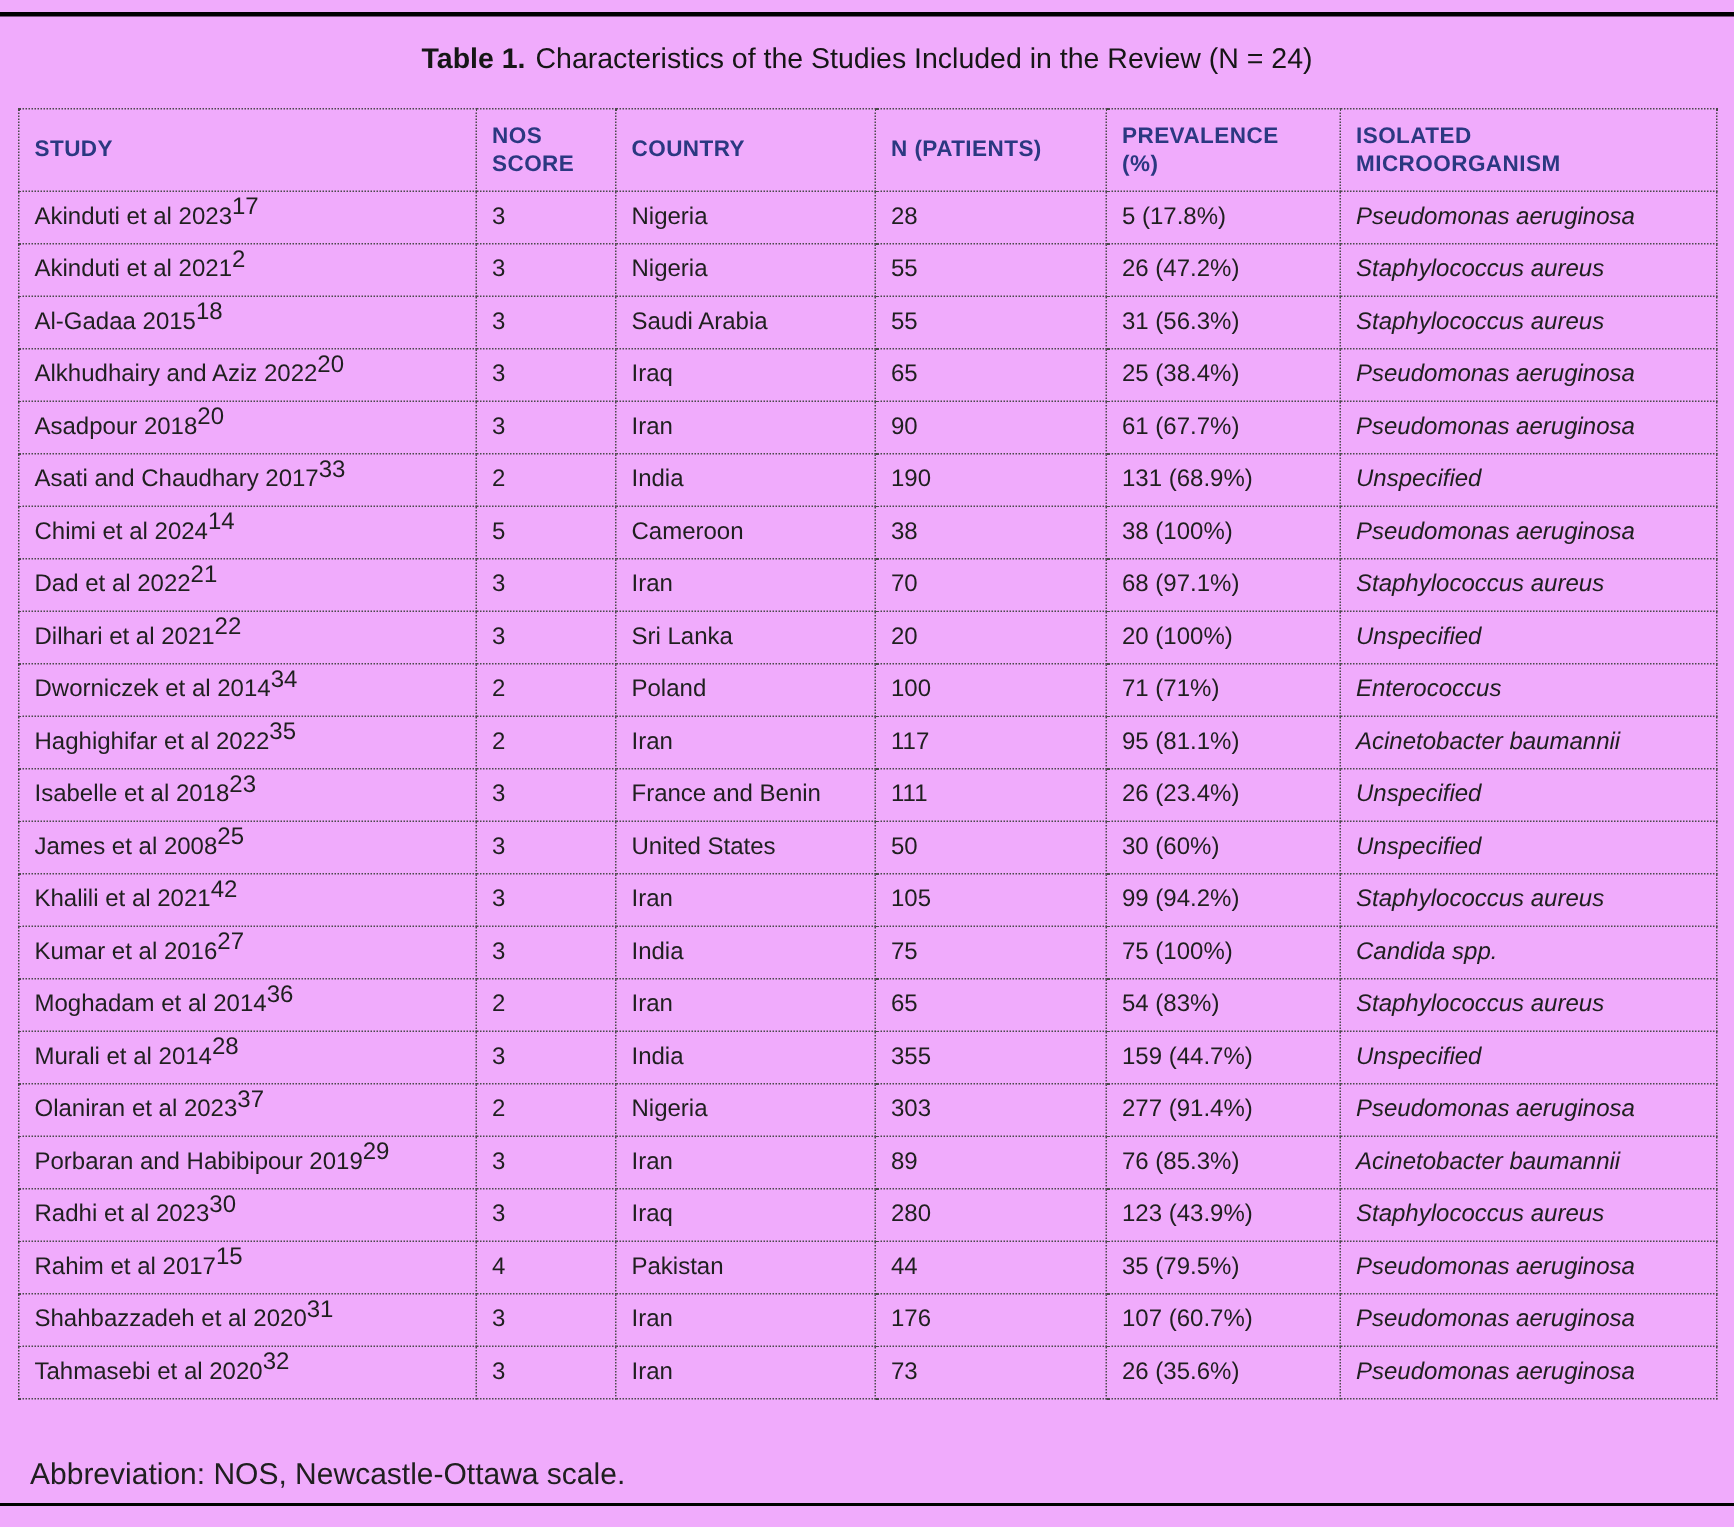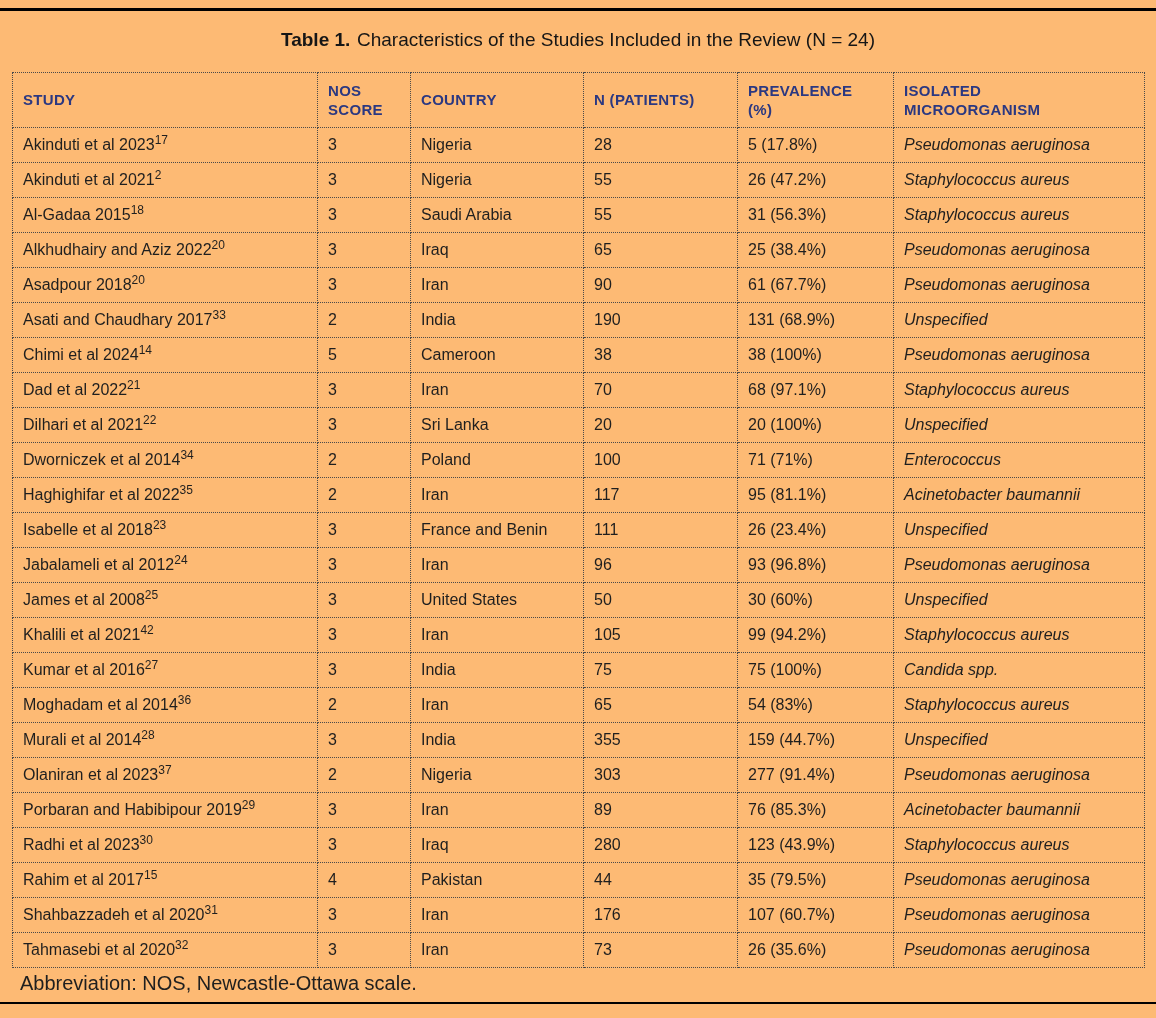--- a/index.html
+++ b/index.html
@@ -6,21 +6,21 @@
     margin: 0;
     padding: 0;
     background: #ffffff;
     font-family: "Liberation Sans", sans-serif;
     color: #1f1f1f;
   }
   .page {
     position: relative;
     width: 1156px;
     height: 1018px;
-    background: #fdba74;
+    background: #f0abfc;
     overflow: hidden;
   }
   .top-rule {
     position: absolute;
     top: 8px;
     left: 0;
     width: 1156px;
     height: 3px;
     background: #000000;
   }
@@ -62,21 +62,21 @@
     letter-spacing: 0.3px;
     line-height: 1.3;
     white-space: pre-line;
   }
   table.studies td {
     height: 34px;
     font-size: 16px;
   }
   td.c-org { font-style: italic; }
   td.c-study sup {
-    font-size: 12px;
+    font-size: 16px;
     line-height: 0;
     vertical-align: super;
     text-align: center;
   }
   .footnote {
     position: absolute;
     top: 966px;
     left: 20px;
     width: 1116px;
     height: 34px;
@@ -217,28 +217,20 @@
     </tr>
         <tr>
       <td class="c-study"><span>Isabelle et al 2018</span><sup>23</sup></td>
       <td class="c-nos">3</td>
       <td class="c-country">France and Benin</td>
       <td class="c-n">111</td>
       <td class="c-prev">26 (23.4%)</td>
       <td class="c-org">Unspecified</td>
     </tr>
         <tr>
-      <td class="c-study"><span>Jabalameli et al 2012</span><sup>24</sup></td>
-      <td class="c-nos">3</td>
-      <td class="c-country">Iran</td>
-      <td class="c-n">96</td>
-      <td class="c-prev">93 (96.8%)</td>
-      <td class="c-org">Pseudomonas aeruginosa</td>
-    </tr>
-        <tr>
       <td class="c-study"><span>James et al 2008</span><sup>25</sup></td>
       <td class="c-nos">3</td>
       <td class="c-country">United States</td>
       <td class="c-n">50</td>
       <td class="c-prev">30 (60%)</td>
       <td class="c-org">Unspecified</td>
     </tr>
         <tr>
       <td class="c-study"><span>Khalili et al 2021</span><sup>42</sup></td>
       <td class="c-nos">3</td>

